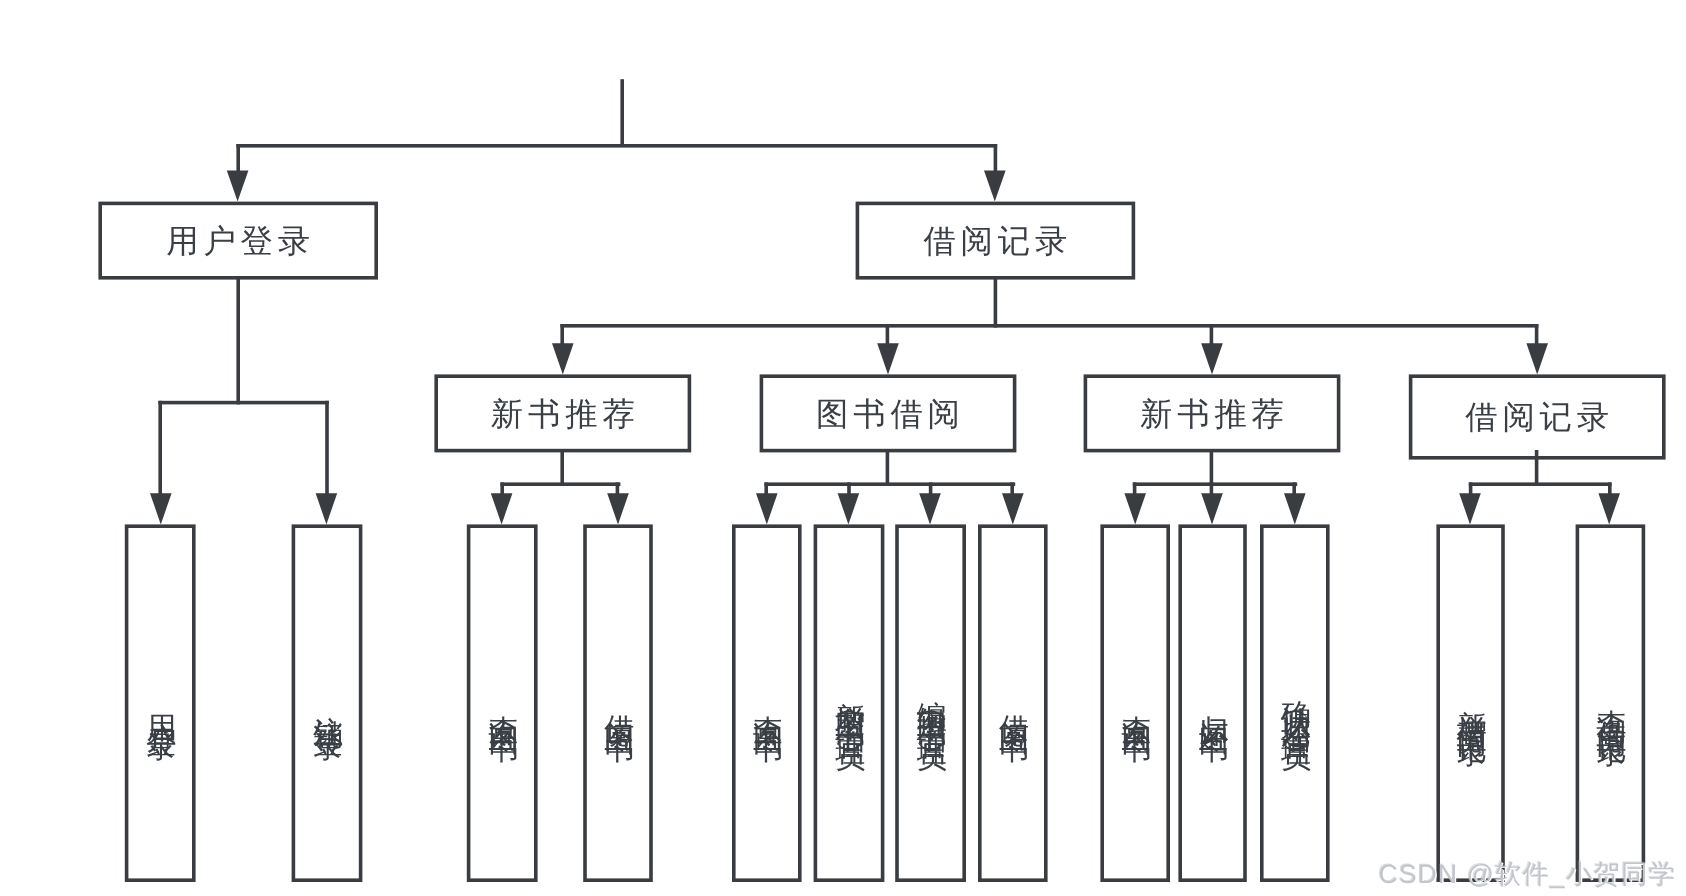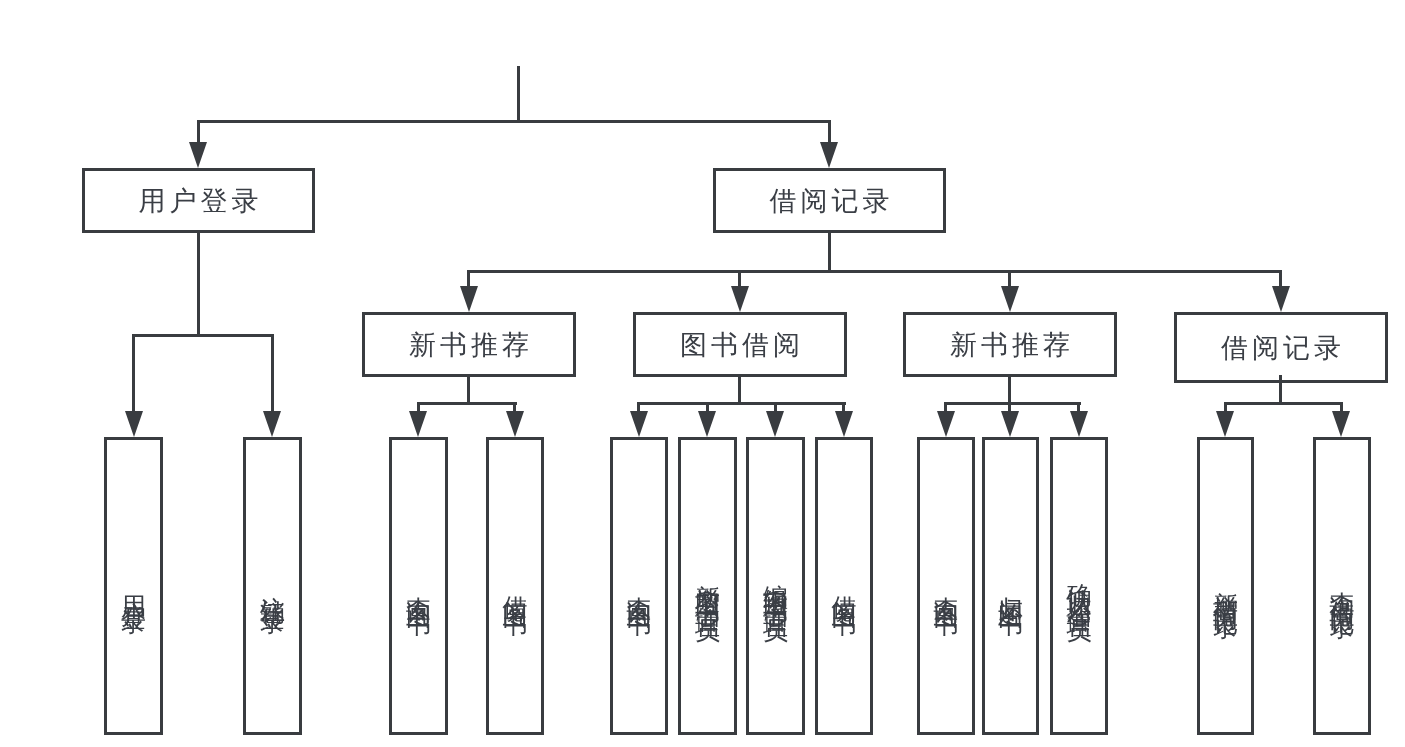--- a/index.html
+++ b/index.html
@@ -182,14 +182,15 @@
   <div class="box" style="left:1050px; top:437px; width:58px; height:298px;">
     <span class="vlabel">确认归还（管理员）</span>
   </div>
   <div class="box" style="left:1197px; top:437px; width:57px; height:298px;">
     <span class="vlabel">新增借阅记录</span>
   </div>
   <div class="box" style="left:1313px; top:437px; width:58px; height:298px;">
     <span class="vlabel">查询借阅记录</span>
   </div>
 
+  <div class="watermark">CSDN @软件_小贺同学</div>
 
 </div>
 
 </body></html>

